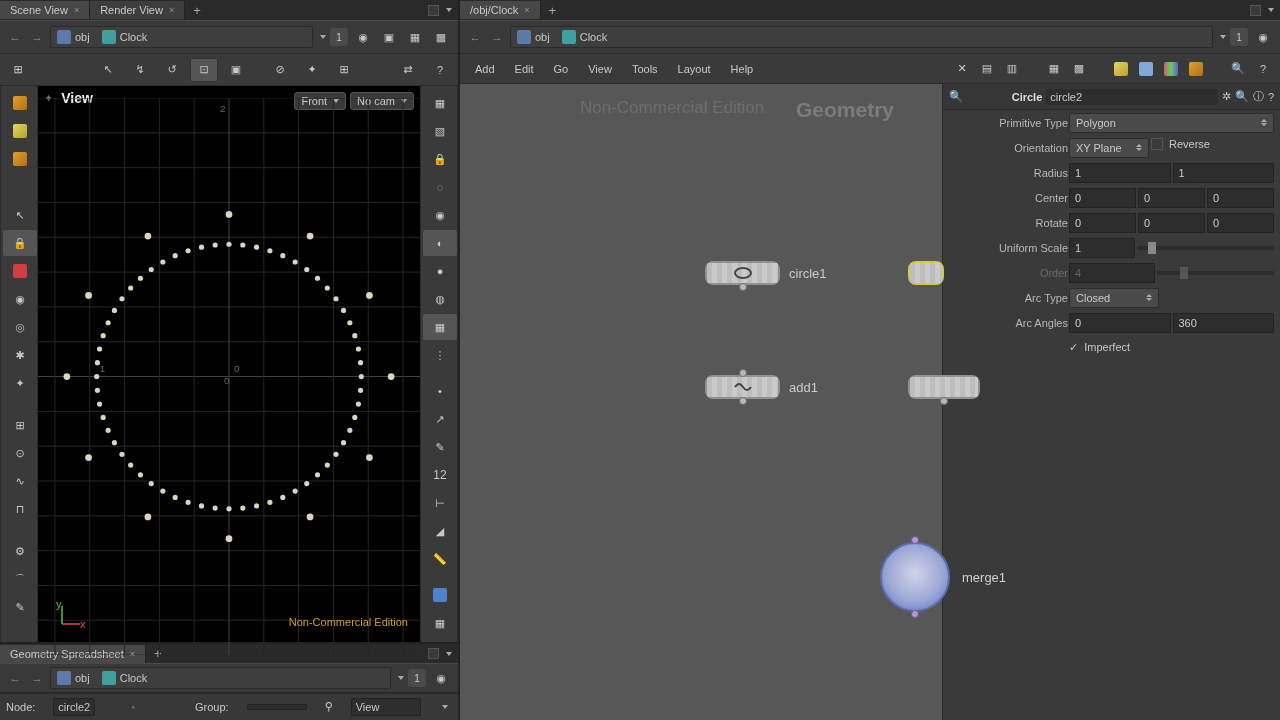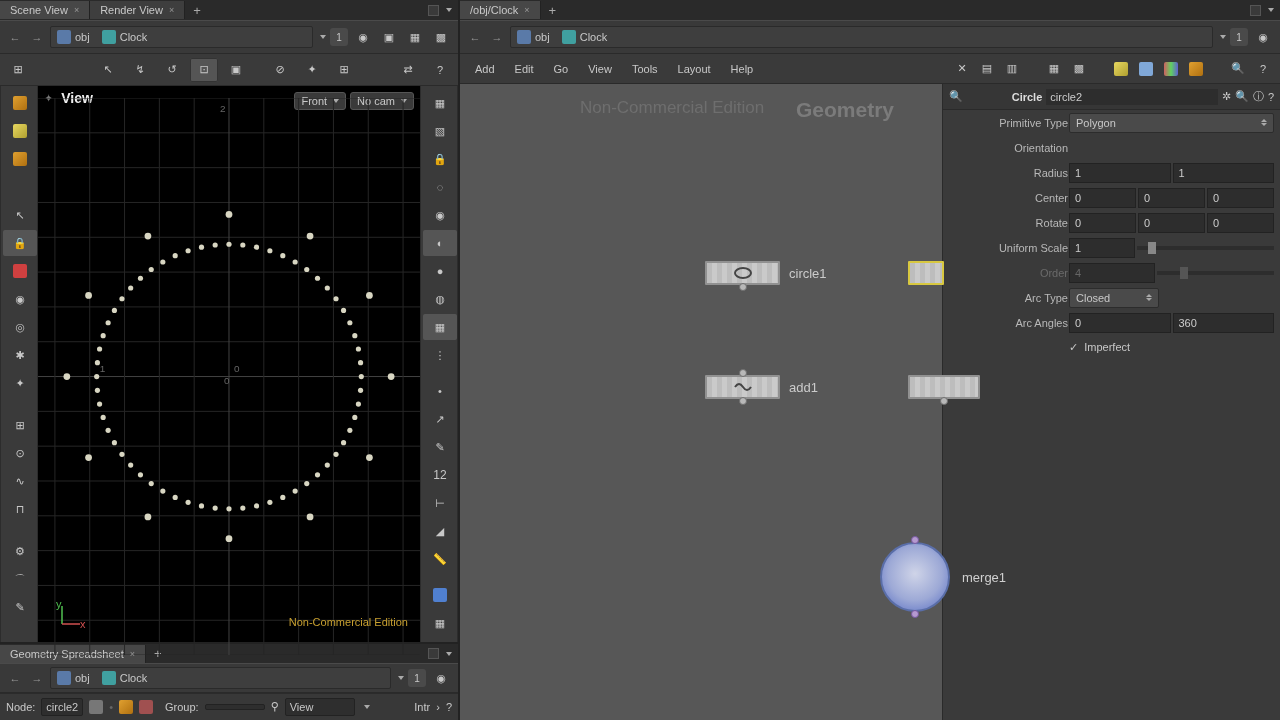--- a/index.html
+++ b/index.html
@@ -43,34 +43,34 @@
   .grid line.minor { stroke: #262626; stroke-width: 1;}
   .grid line.axis { stroke: #444; stroke-width: 1;}
   .grid text { fill: #666; font-size: 10px; }
   .pt { fill: #d8d6c2; }
   .pt-big { fill: #d8d6c2; }
   
   .gizmo { position: absolute; bottom: 12px; left: 18px; }
   
   
   .spreadsheet { height: 78px; background: #3a3a3a; display: flex; flex-direction: column; border-top: 2px solid #222; }
-  .bottombar { height: 28px; display: flex; align-items: center; gap: 6px; padding: 0 6px; background: #383838; border-top: 1px solid #2b2b2b;}
+  .bottombar { height: 28px; display: flex; align-items: center; gap: 18px; padding: 0 6px; background: #383838; border-top: 1px solid #2b2b2b;}
   .bb-field { background: #2e2e2e; border: 1px solid #222; padding: 2px 4px; border-radius: 2px; }
   
   
   .menubar { height: 30px; background: #3a3a3a; display: flex; align-items: center; padding: 0 6px; gap: 2px; border-bottom: 1px solid #2a2a2a;}
   .menubar .menu { padding: 4px 9px; }
   .menubar-right { margin-left: auto; display: flex; gap: 3px; }
   .menubar-right .ibtn { width: 22px; height: 22px; display: flex; align-items: center; justify-content: center; }
   
   .right-body { flex: 1; display: flex; }
   .nodegraph { flex: 1; background: #575757; position: relative; }
   .ng-water { position: absolute; top: 14px; left: 120px; font-size: 17px; color: #6e6e6e; }
   .ng-type { position: absolute; top: 14px; left: 336px; font-size: 21px; font-weight: bold; color: #7b7b7b; }
-  .node { position: absolute; width: 75px; height: 24px; background: #c2c2c2; border: 2px solid #919191; border-radius: 1px; display: flex; align-items: center; justify-content: center;}
+  .node { position: absolute; width: 75px; height: 24px; background: #c2c2c2; border: 2px solid #919191; border-radius: 8px; display: flex; align-items: center; justify-content: center;}
   .node .stripes { position:absolute; inset:0; background: repeating-linear-gradient(90deg, #bdbdbd 0 5px, #cacaca 5px 10px); border-radius: 2px;}
   .node .glyph { position: relative; width: 18px; height: 12px; }
   .node-label { position: absolute; left: 82px; top: 3px; color: #cbcbcb; font-size: 13px; white-space: nowrap; }
   .port { position: absolute; width: 8px; height: 8px; background: #b8b8b8; border: 1px solid #6f6f6f; border-radius: 50%; left: 50%; transform: translateX(-50%);}
   .port.out { bottom: -8px; } .port.in { top: -8px; }
   .merge { position: absolute; width: 70px; height: 70px; border-radius: 50%; background: radial-gradient(circle at 50% 45%, #cfd4e8, #9da9d6 55%, #6478c7 90%); border: 2px solid #5a6ea8;}
   .merge .port { background: #b599d0; border-color: #7658a0;}
   .merge-label { position: absolute; left: 80px; top: 26px; color: #d0d0d0; font-size: 13px;}
   svg.wires { position: absolute; inset: 0; }
   svg.wires path { stroke: #8199c5; stroke-width: 1.3; fill: none; }
@@ -536,20 +536,31 @@
                 <span>Polygon</span>
                 <div class="updown">
                   <span class="u"></span>
                   <span class="d"></span>
                 </div>
               </div>
             </div>
         </div>
         <div class="param-row">
           <div class="param-label">Orientation</div>
+          <div class="param-ctrl">
+            <div class="select-box smaller">
+                <span>XY Plane</span>
+                <div class="updown">
+                  <span class="u"></span>
+                  <span class="d"></span>
+                </div>
+              </div>
+            <div class="check"></div>
+            <span>Reverse</span>
+          </div>
         </div>
         <div class="param-row">
           <div class="param-label">Radius</div>
           <div class="param-ctrl">
             <div class="num-input">1</div>
             <div class="num-input">1</div>
           </div>
         </div>
         <div class="param-row">
           <div class="param-label">Center</div>

